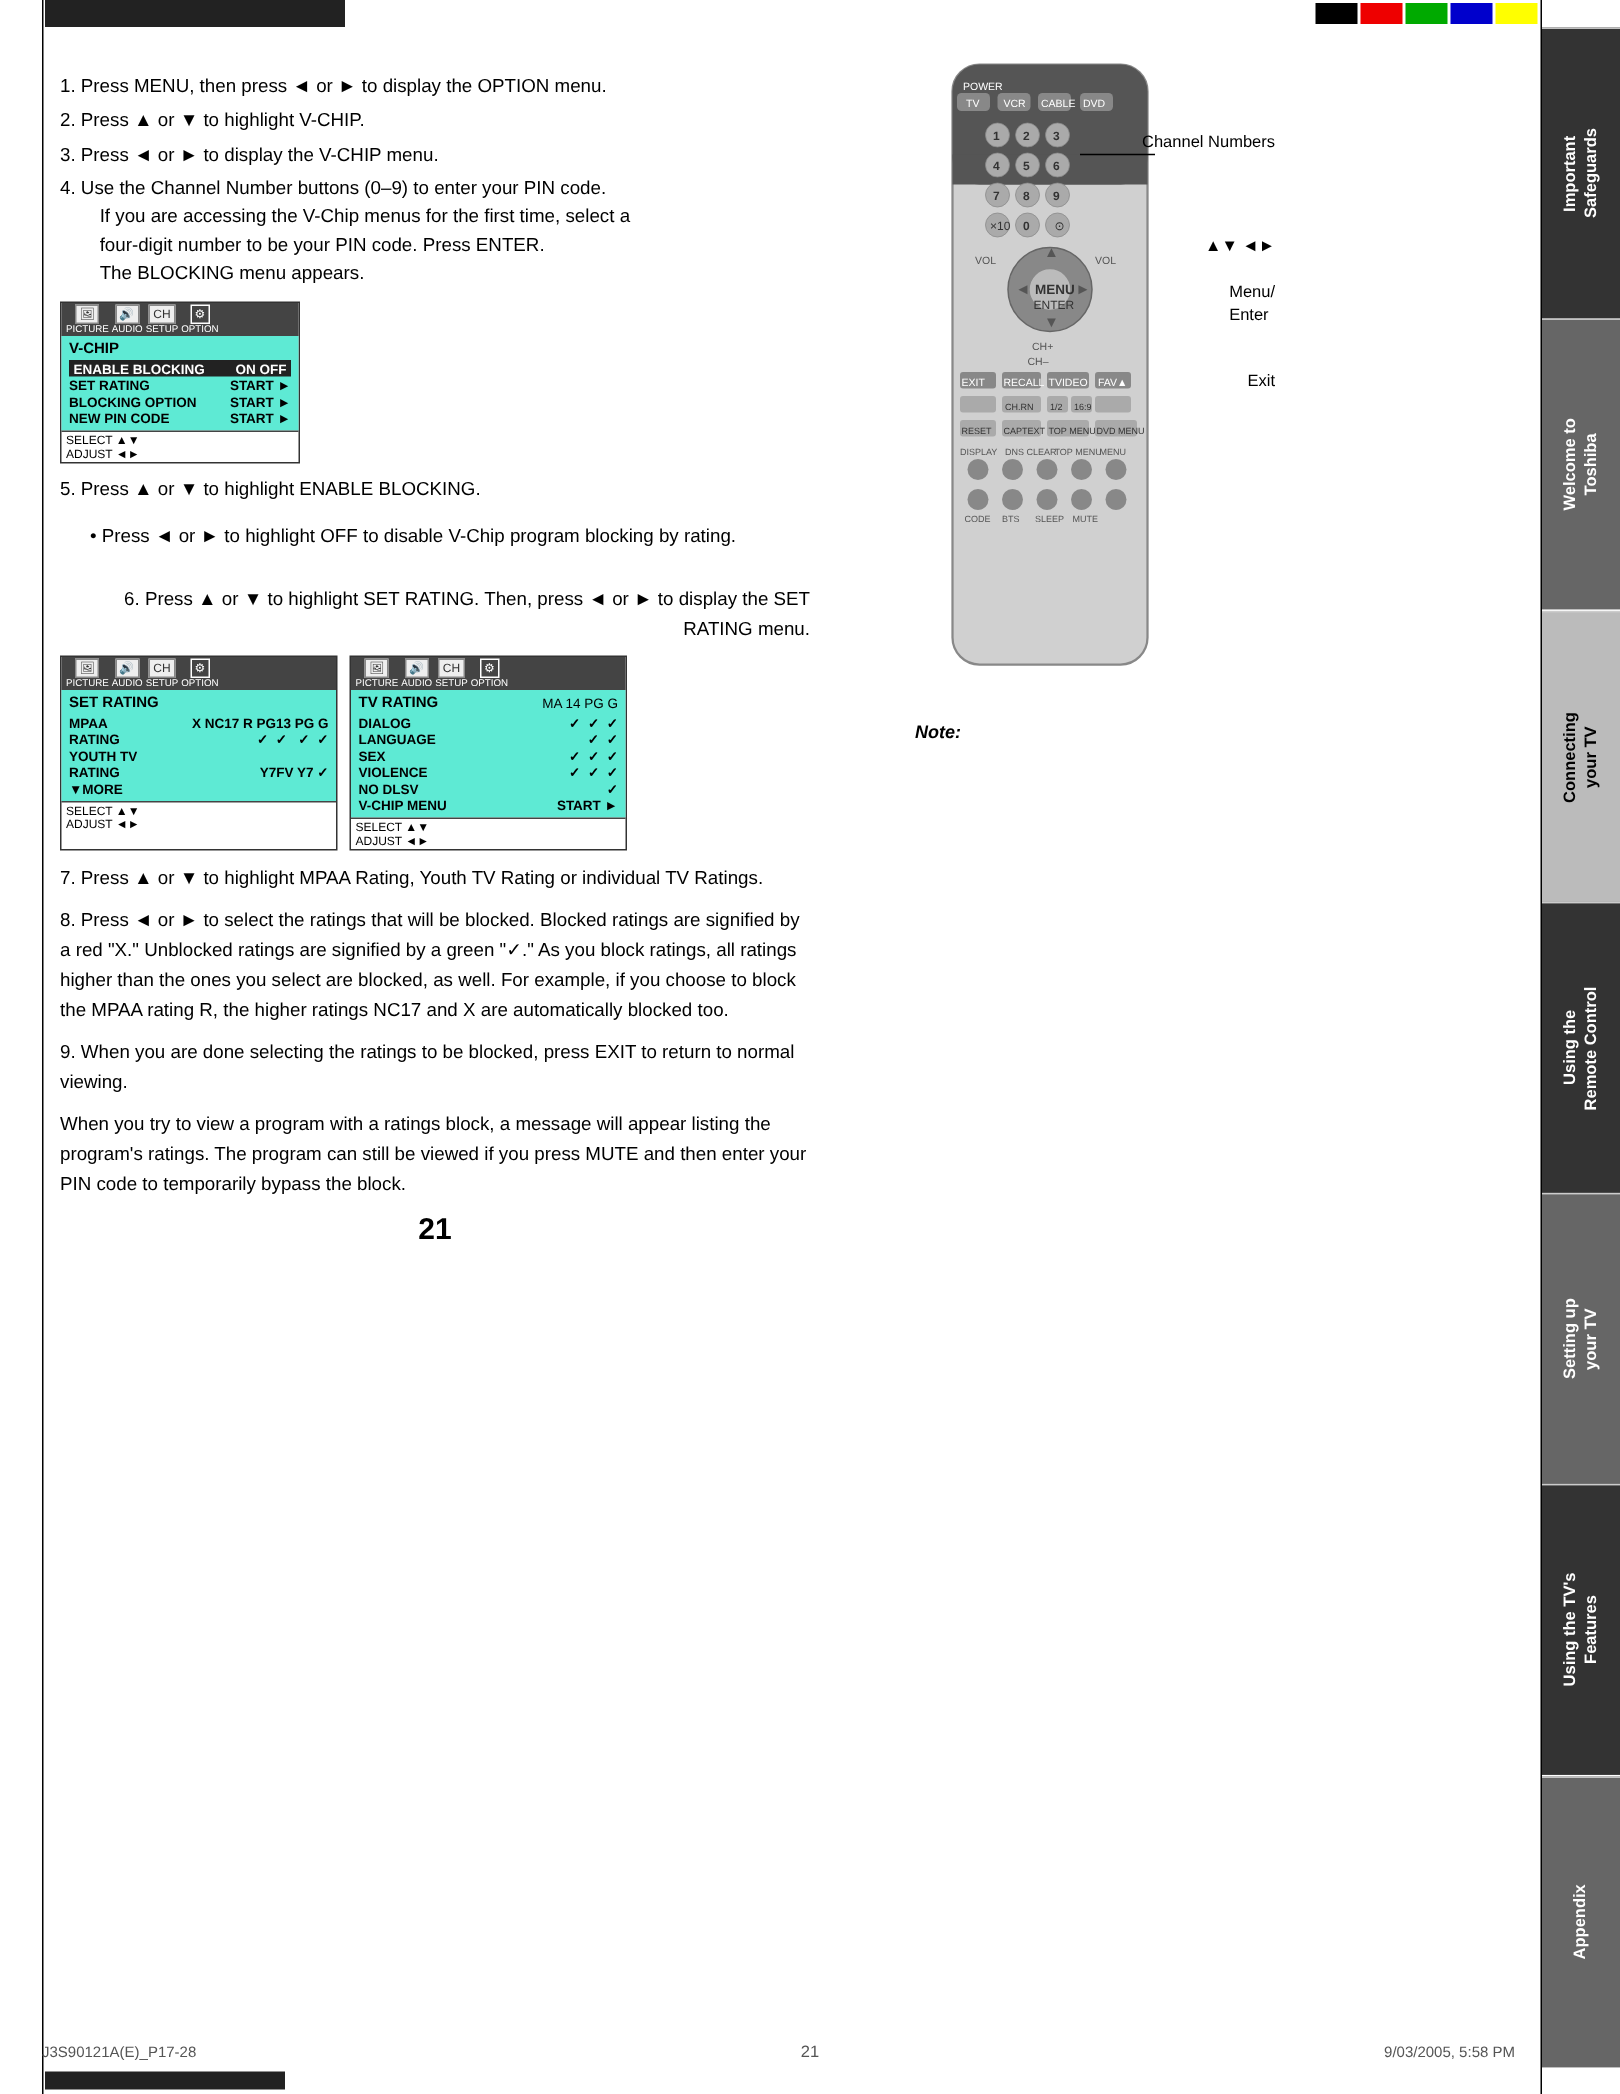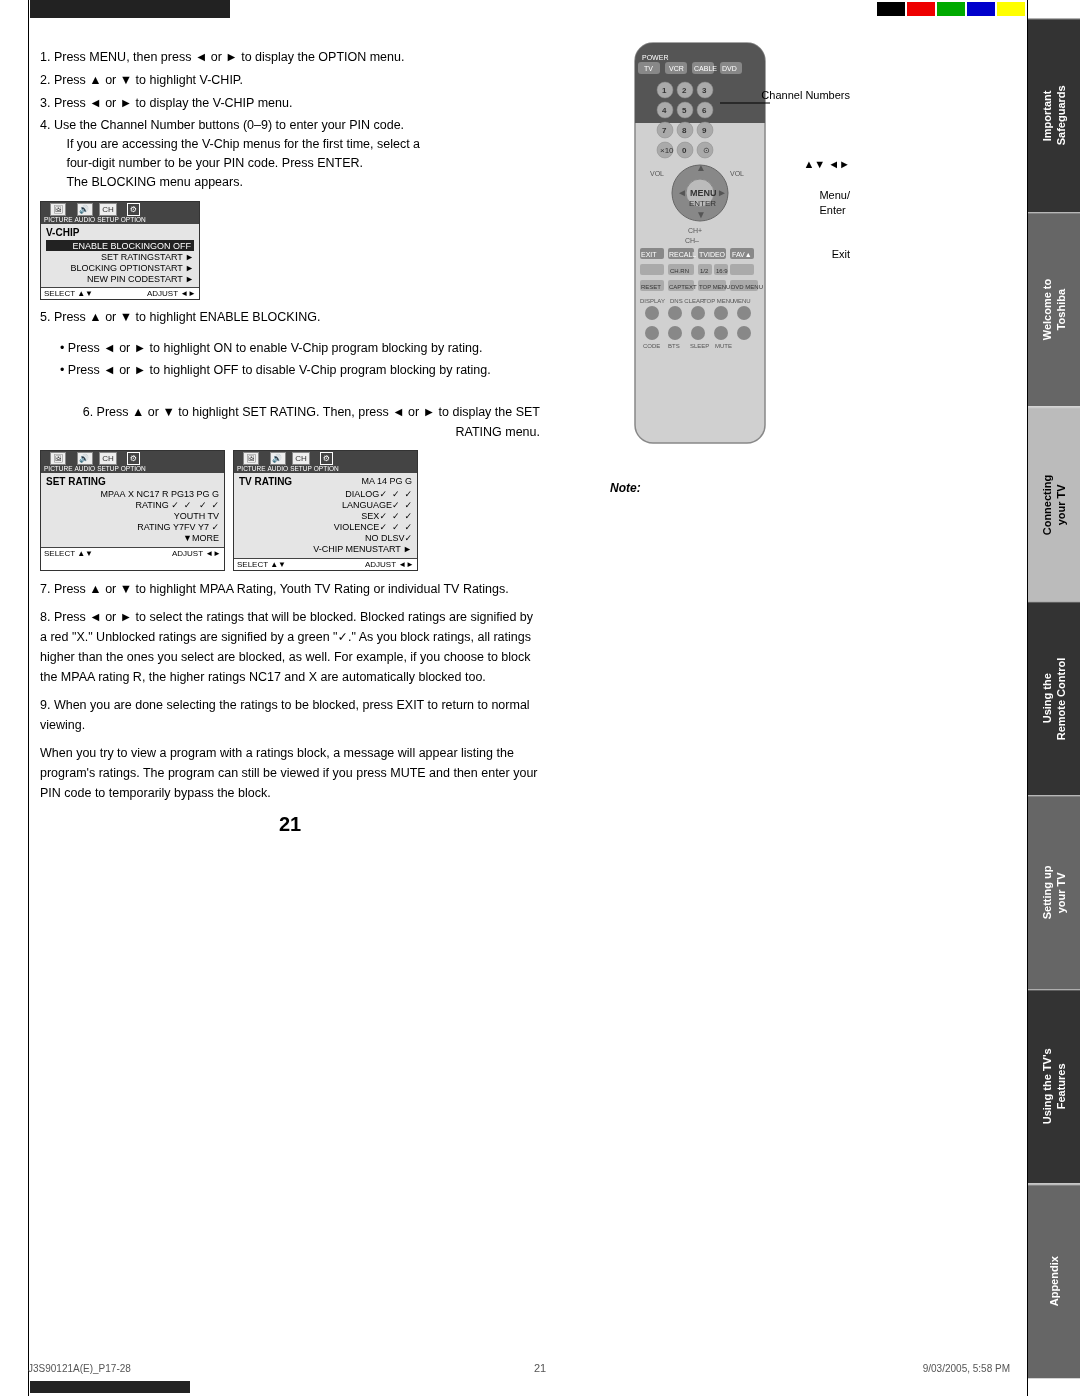--- a/index.html
+++ b/index.html
@@ -257,44 +257,46 @@
       display: block;
       text-align: center;
     }
     .smi-tab {
       display: flex;
       flex-direction: column;
       align-items: center;
     }
     .smb {
       padding: 3px 5px;
-      background: #e5e5e5;
+      background: #5eead4;
     }
     .smb-title {
       font-weight: bold;
       font-size: 10px;
       margin-bottom: 2px;
     }
     .smb-row {
       display: flex;
-      justify-content: flex-end;
+      justify-content: space-between;
       font-size: 9px;
       padding: 0.5px 0;
+      font-weight: bold;
     }
     .smb-row.hl {
       background: #222;
       color: #fff;
       padding: 0.5px 3px;
     }
     .smb-footer {
       display: flex;
       justify-content: space-between;
       font-size: 8px;
       padding: 1px 3px;
       border-top: 1px solid #444;
+      flex-direction: column;
     }
   </style>
 </head>
 <body>
 
 <div class="border-left"></div>
 <div class="border-right"></div>
 
 <div class="top-bar">
   <div class="top-bar-left"></div>
@@ -377,21 +379,20 @@
           <span>SELECT  ▲▼</span>
             <span>ADJUST  ◄►</span>
         </div>
       </div>
     </div>
 
     <div style="font-size:12.5px; margin-bottom:15px;">
       <span>5. Press ▲ or ▼ to highlight ENABLE BLOCKING.</span>
     </div>
     <ul class="bullet-list">
-      <li><span>Press ◄ or ► to highlight ON to enable V-Chip program blocking by rating.</span></li>
       <li><span>Press ◄ or ► to highlight OFF to disable V-Chip program blocking by rating.</span></li>
     </ul>
 
     <p class="para" style="margin-top:22px;text-align:right;">6. Press ▲ or ▼ to highlight SET RATING. Then, press ◄ or ► to display the SET RATING menu.</p>
 
     <div class="menu-boxes-row">
 
       <div class="small-menu-box" style="min-width:185px;">
         <div class="small-menu-header">
           <div class="smi-tab">

